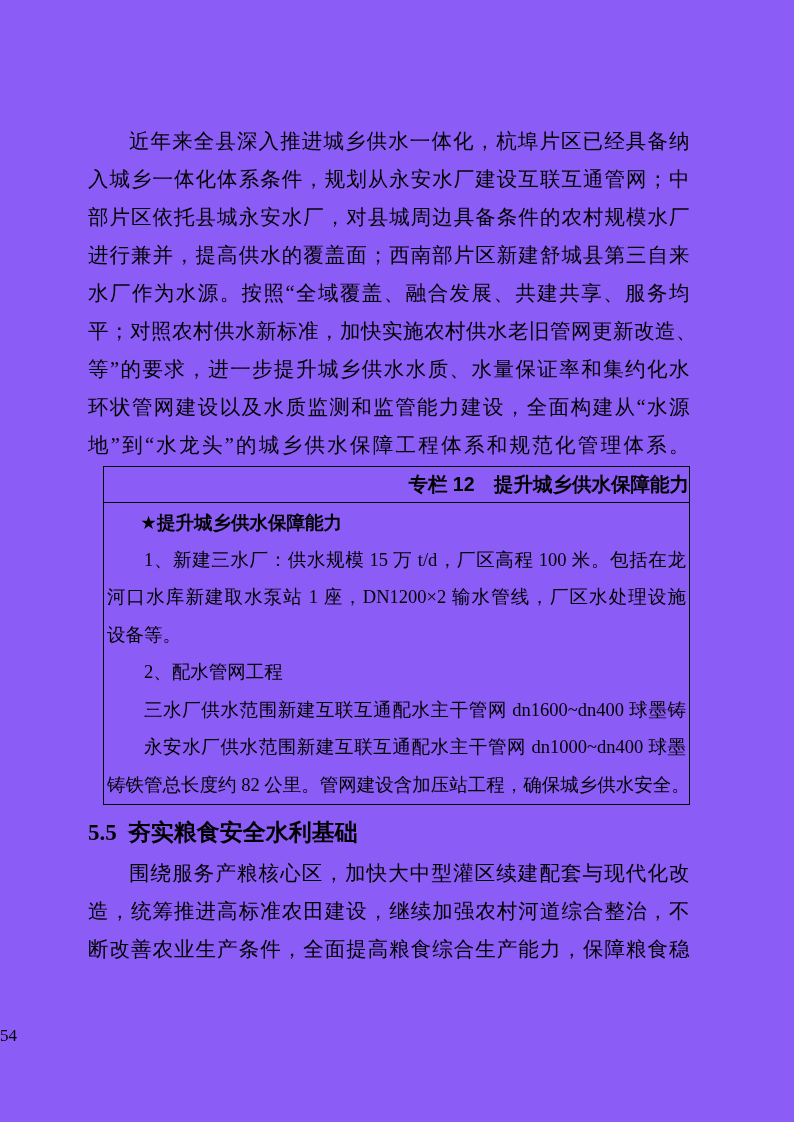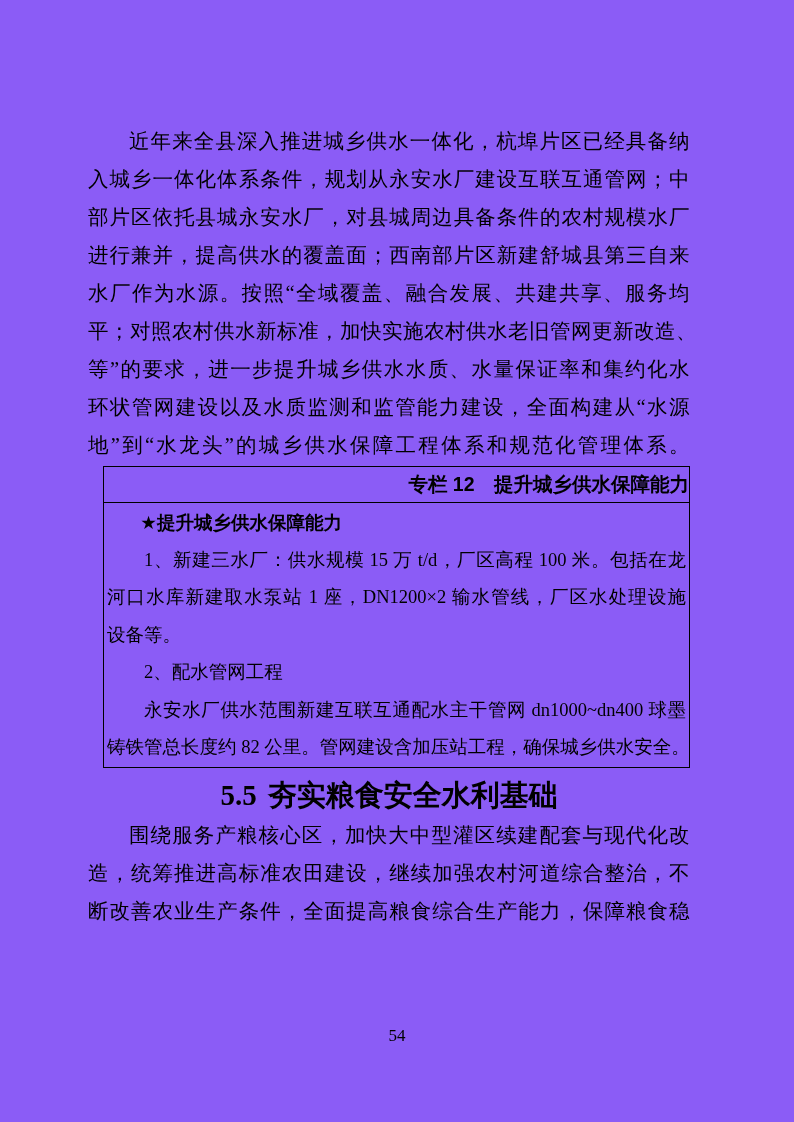--- a/index.html
+++ b/index.html
@@ -67,38 +67,36 @@
     white-space: nowrap;
     overflow: hidden;
     text-align: justify;
   }
 
   
   .section-heading {
     margin-top: 11px;
     font-family: "Liberation Sans", "DejaVu Sans", sans-serif;
     font-weight: bold;
-    font-size: 29px;
+    font-size: 23px;
     line-height: 32px;
     white-space: nowrap;
-    text-align: center;
   }
   .section-heading .num {
     font-family: "Liberation Serif", "DejaVu Serif", serif;
     font-weight: bold;
     margin-right: 11px;
   }
   .para2 { margin-top: 5px; }
 
   .page-number {
     position: absolute;
     top: 1026px;
     left: 0;
     width: 794px;
-    text-align: center;
     font-size: 17px;
     font-family: "Liberation Serif", "DejaVu Serif", serif;
   }
 </style>
 </head>
 <body>
 
 <div class="page">
   <div class="content">
 
@@ -123,20 +121,21 @@
           <div class="pline fill ind">1、新建三水厂：供水规模 15 万 t/d，厂区高程 100 米。包括在龙</div>
           <div class="pline fill">河口水库新建取水泵站 1 座，DN1200×2 输水管线，厂区水处理设施</div>
           <div class="pline">设备等。</div>
         </div>
 
         <div>
           <div class="pline ind">2、配水管网工程</div>
         </div>
 
         <div>
+          <div class="pline fill ind">三水厂供水范围新建互联互通配水主干管网 dn1600~dn400 球墨铸</div>
         </div>
 
         <div>
           <div class="pline fill ind">永安水厂供水范围新建互联互通配水主干管网 dn1000~dn400 球墨</div>
           <div class="pline fill">铸铁管总长度约 82 公里。管网建设含加压站工程，确保城乡供水安全。</div>
         </div>
       </div>
     </div>
 
     <div class="section-heading">

